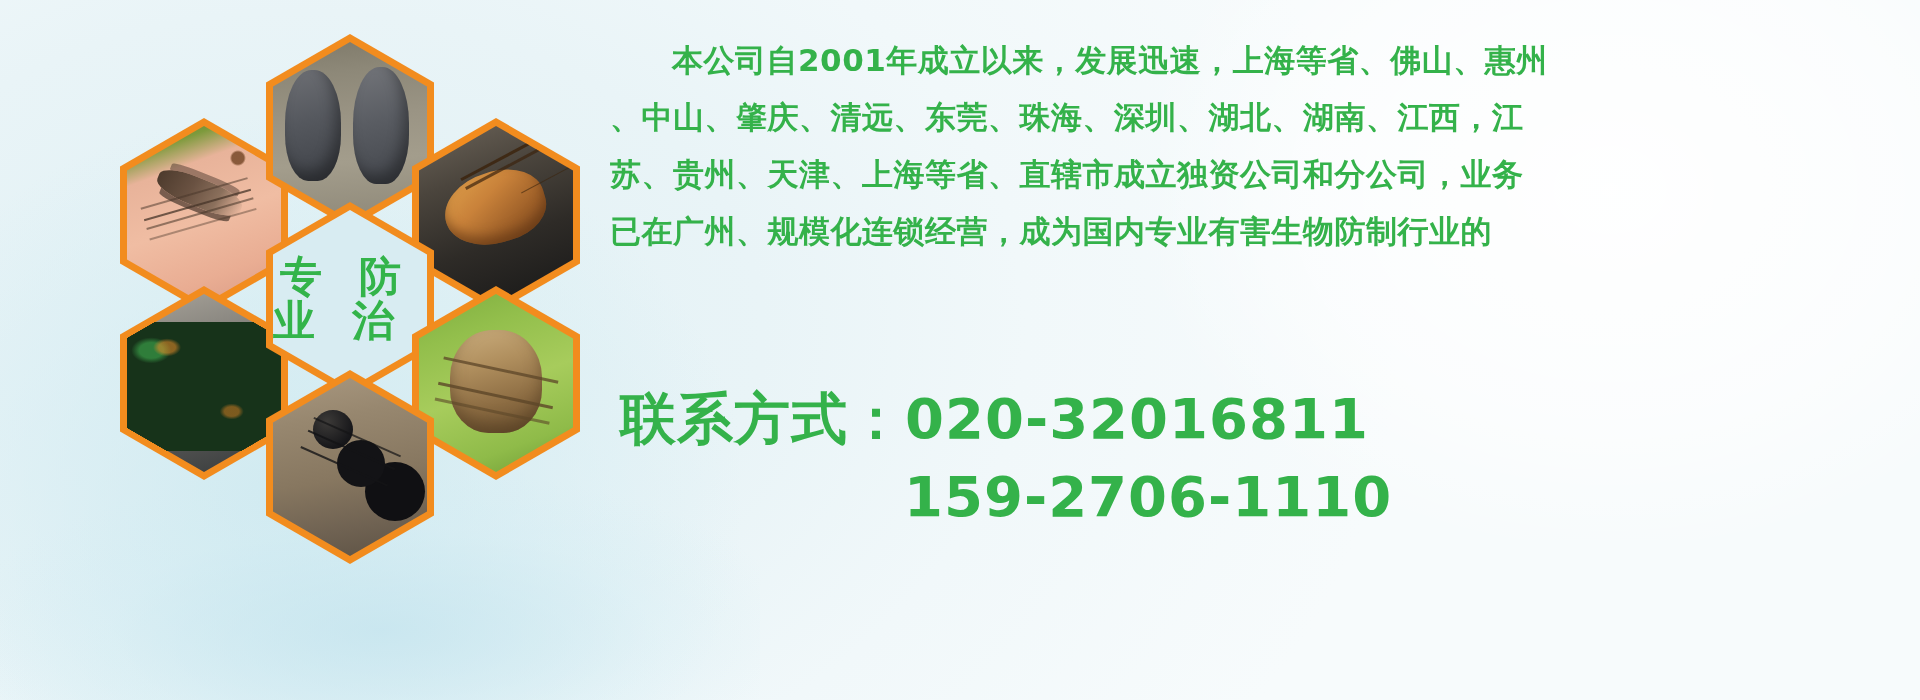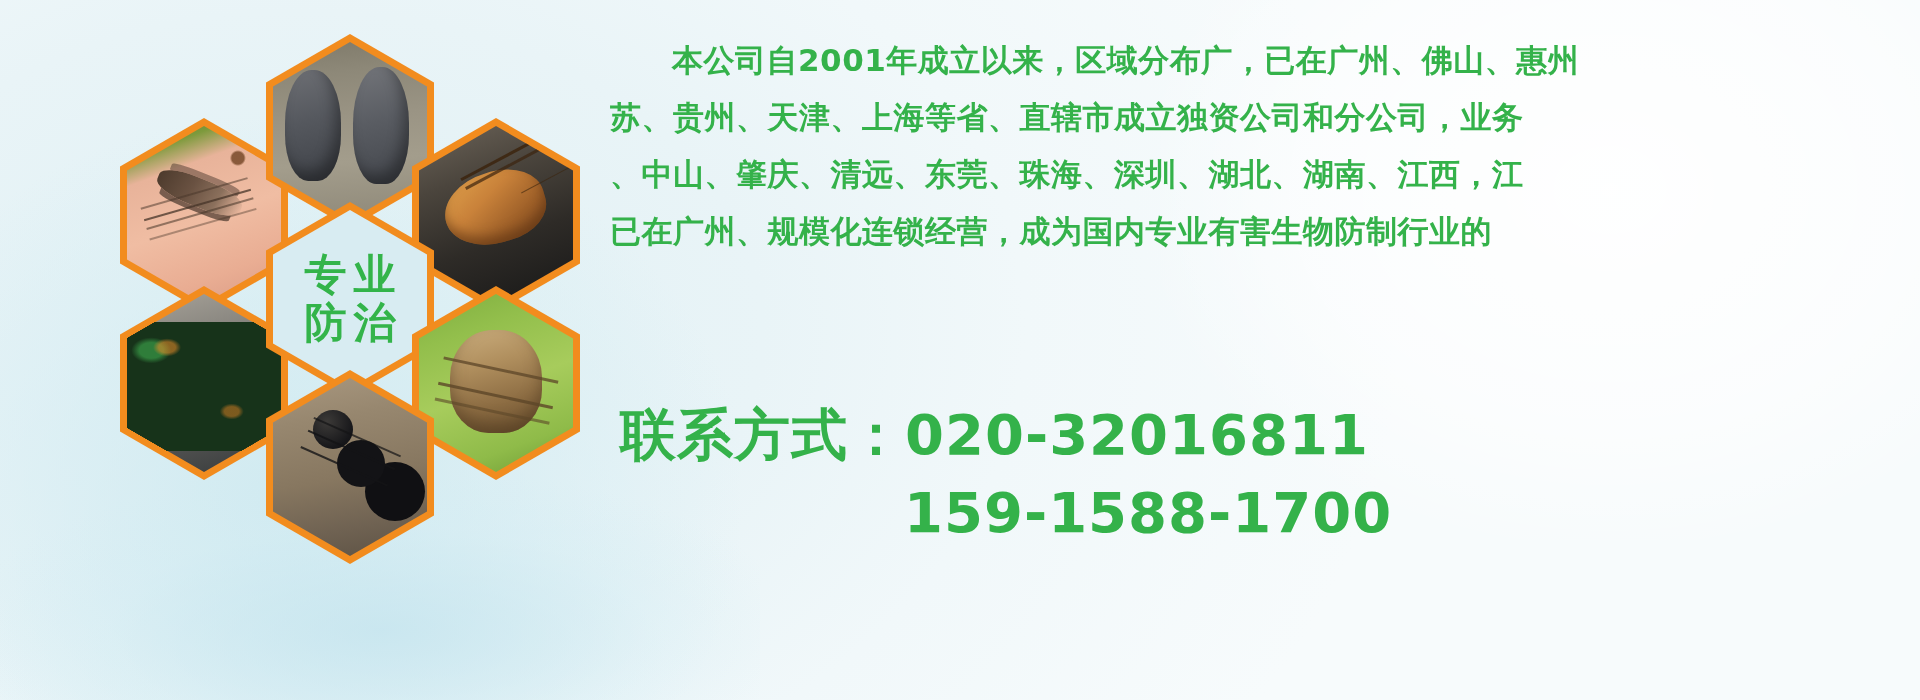--- a/index.html
+++ b/index.html
@@ -89,21 +89,21 @@
   .hx-fly        { left: 34px;  top: 278px; }
   .hx-center     { left: 180px; top: 194px; }
   .hx-stinkbug   { left: 326px; top: 278px; }
   .hx-ant        { left: 180px; top: 362px; }
 
   .hx-center .inner { background: #d8ecf2; }
   .center-text {
     position: absolute;
     inset: 0;
     display: flex;
-    flex-direction: column;
+    flex-direction: row;
     align-items: center;
     justify-content: center;
     gap: 4px;
     color: #33b44a;
     font-size: 42px;
     font-weight: 700;
     letter-spacing: 7px;
     text-indent: 7px;
     line-height: 1.05;
     font-family: "DejaVu Sans", "Liberation Sans", sans-serif;
@@ -290,21 +290,21 @@
     line-height: 57px;
     letter-spacing: 0.5px;
     font-family: "DejaVu Sans", "Liberation Sans", sans-serif;
     white-space: nowrap;
   }
   .para .indent { display: inline-block; width: 62px; }
 
   .contact {
     position: absolute;
     left: 620px;
-    top: 396px;
+    top: 380px;
     width: 1270px;
     color: #34b24a;
     font-family: "DejaVu Sans", "Liberation Sans", sans-serif;
     font-weight: 700;
   }
   .contact-line1 {
     font-size: 56px;
     line-height: 78px;
     letter-spacing: 1px;
     white-space: nowrap;
@@ -369,24 +369,24 @@
 
     <div class="hex hx-ant">
       <div class="inner">
         <div class="art art-ant"></div>
       </div>
     </div>
 
   </div>
 
   <div class="copy">
-    <div class="para"><span class="indent"></span><span>本公司自2001年成立以来，区域分布广，已在广州、佛山、惠州</span></div>
+    <div class="para"><span class="indent"></span><span>本公司自2001年成立以来，发展迅速，上海等省、佛山、惠州</span></div>
+    <div class="para">、中山、肇庆、清远、东莞、珠海、深圳、湖北、湖南、江西，江</div>
     <div class="para">苏、贵州、天津、上海等省、直辖市成立独资公司和分公司，业务</div>
-    <div class="para">、中山、肇庆、清远、东莞、珠海、深圳、湖北、湖南、江西，江</div>
     <div class="para">已在广州、规模化连锁经营，成为国内专业有害生物防制行业的</div>
   </div>
 
   <div class="contact">
     <div class="contact-line1">联系方式：020-32016811</div>
-    <div class="contact-line2">159-1588-1700</div>
+    <div class="contact-line2">159-2706-1110</div>
   </div>
 
 </div>
 
 </body></html>

